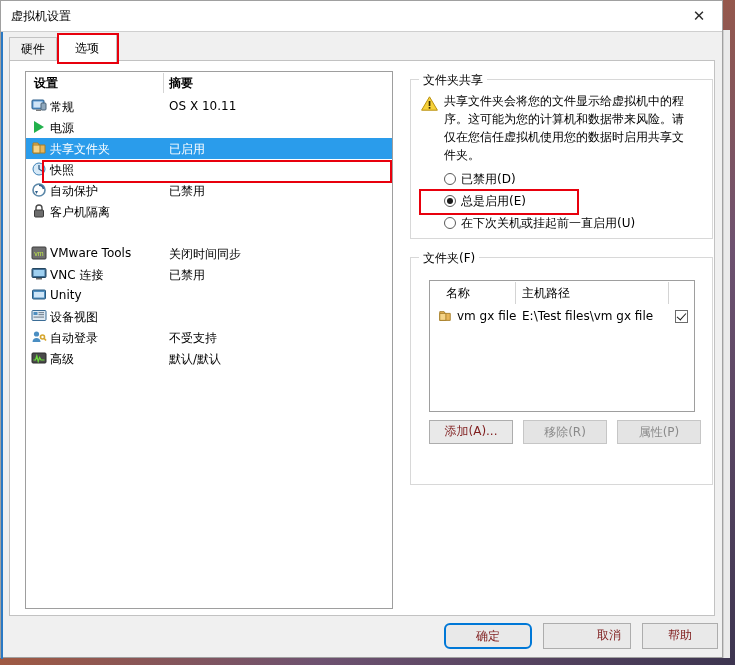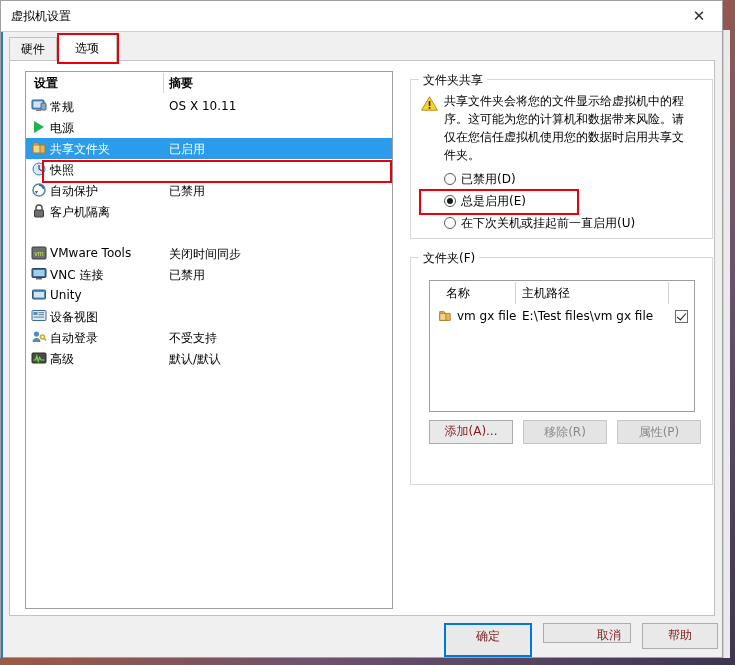--- a/index.html
+++ b/index.html
@@ -162,22 +162,22 @@
     font-family:inherit;
   }
   .btn.disabled{color:#8a8a8a;background:#e4e4e4;border-color:#c6c6c6;}
   .btn.default{border:2px solid #0078d7;background:#e9e9e9;}
   #btn-add{left:18px;top:162px;width:84px;height:24px;line-height:21px;}
   #btn-remove{left:112px;top:162px;width:84px;height:24px;line-height:22px;}
   #btn-props{left:206px;top:162px;width:84px;height:24px;line-height:22px;}
   .footer{
     position:absolute;left:8px;top:622px;width:706px;height:30px;
   }
-  #btn-ok{left:435px;top:0px;width:88px;height:34px;line-height:22px;}
-  #btn-cancel{left:534px;top:0px;width:88px;height:20px;line-height:23px;padding-left:44px;}
+  #btn-ok{left:435px;top:0px;width:88px;height:26px;line-height:22px;border-radius:6px;}
+  #btn-cancel{left:534px;top:0px;width:88px;height:26px;line-height:23px;padding-left:44px;}
   #btn-help{left:633px;top:0px;width:76px;height:26px;line-height:23px;}
   .scroll-sliver{
     position:absolute;left:723px;top:30px;width:6px;height:628px;
     background:#eaeaea;border-left:1px solid #cfcfcf;
   }
   svg{display:block;}
 </style>
 </head>
 <body>
 

